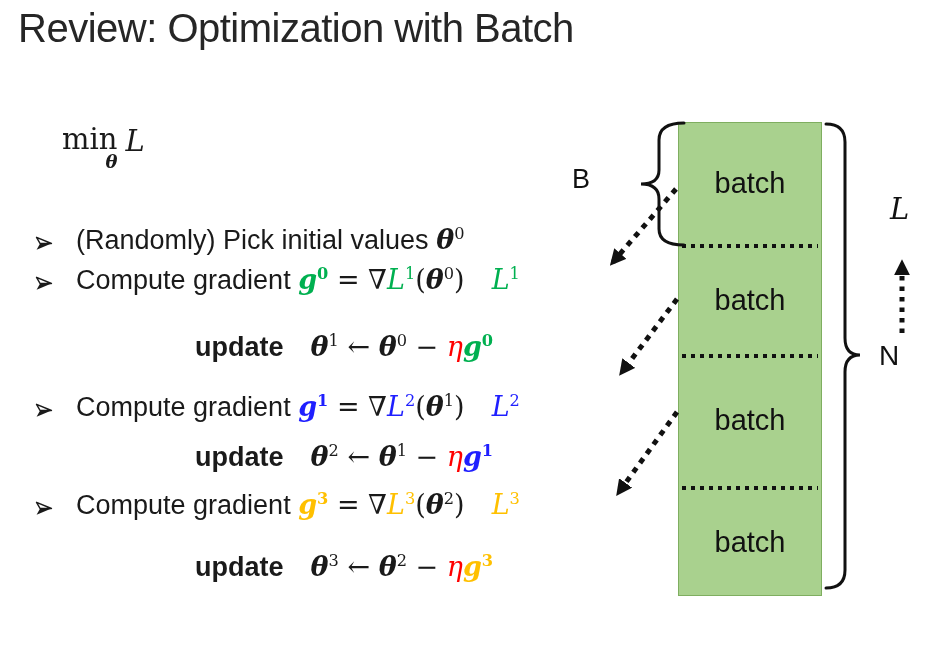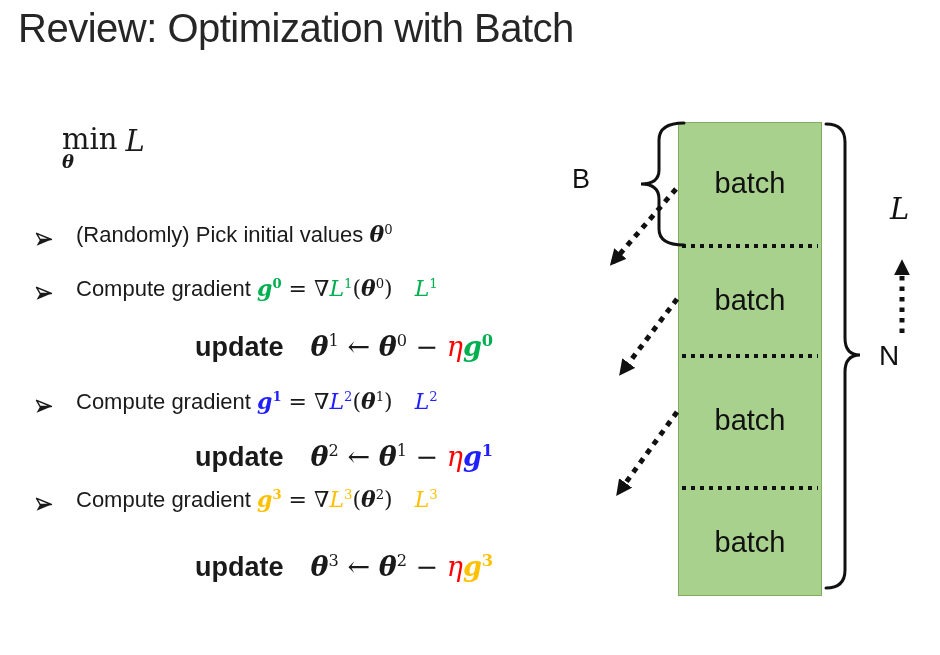--- a/index.html
+++ b/index.html
@@ -3,26 +3,26 @@
 <meta charset="utf-8">
 <style>
   html,body{margin:0;padding:0;background:#fff;}
   .slide{position:relative;width:940px;height:655px;background:#fff;overflow:hidden;
          font-family:"Liberation Sans",sans-serif;color:#1a1a1a;}
   .math{font-family:"DejaVu Serif","Liberation Serif",serif;}
   sup{font-size:60%;line-height:0;}
   .title{position:absolute;left:18px;top:6px;font-size:40px;font-weight:400;
          color:#262626;letter-spacing:-0.5px;white-space:nowrap;}
   .formula{position:absolute;left:55px;top:124px;font-size:29px;white-space:nowrap;}
-  .minstack{display:inline-flex;flex-direction:column;align-items:flex-start;
+  .minstack{display:inline-flex;flex-direction:column;align-items:flex-end;
             vertical-align:top;margin:0 8px 4px 7px;}
   .min-word{line-height:1.05;font-family:"DejaVu Serif","Liberation Serif",serif;}
   .min-sub{font-size:62%;line-height:1;margin-top:-1px;}
-  .bullet{position:absolute;left:34px;display:flex;gap:22px;align-items:flex-start;
-          font-size:22px;white-space:nowrap;}
+  .bullet{position:absolute;left:34px;display:flex;gap:22px;align-items:center;
+          font-size:27px;white-space:nowrap;}
   .bmark{margin-top:7px;flex:0 0 auto;}
   .update{position:absolute;left:195px;font-size:27px;white-space:nowrap;}
   .footer{position:absolute;left:30px;top:606px;font-size:27px;display:flex;
           align-items:center;gap:10px;white-space:nowrap;}
   .batch-box{position:absolute;left:678px;top:122px;width:144px;height:474px;
              border:1.5px solid;box-sizing:border-box;}
   .batch-label{position:absolute;left:678px;width:144px;text-align:center;
                font-size:29px;color:#111;}
   .side-label{position:absolute;font-size:27px;color:#111;}
   .label-l{font-family:"DejaVu Serif","Liberation Serif",serif;font-style:italic;font-size:29px;}
@@ -43,21 +43,21 @@
   <div class="bullet" style="top:221px">
     <span class="bmark">
       <svg width="20" height="17" viewBox="0 0 17 16" aria-hidden="true">
         <path d="M1.5 2.2 L15.5 8 L4.8 8 Z" fill="#fff" stroke="#1a1a1a" stroke-width="1.4" stroke-linejoin="round"></path>
         <path d="M4.8 8 L15.5 8 L1.5 13.8 Z" fill="#1a1a1a"></path>
       </svg>
     </span>
     <span class="btext"><span>(Randomly) Pick initial values </span><span class="math" style="font-weight: bold; font-style: italic;">θ</span><sup class="math">0</sup></span>
   </div>
 
-  <div class="bullet" style="top:275px">
+  <div class="bullet" style="top:261px">
     <span class="bmark">
       <svg width="20" height="17" viewBox="0 0 17 16" aria-hidden="true">
         <path d="M1.5 2.2 L15.5 8 L4.8 8 Z" fill="#fff" stroke="#1a1a1a" stroke-width="1.4" stroke-linejoin="round"></path>
         <path d="M4.8 8 L15.5 8 L1.5 13.8 Z" fill="#1a1a1a"></path>
       </svg>
     </span>
     <span class="btext"><span>Compute gradient </span><span class="math" style="color: rgb(0, 176, 80); font-weight: bold; font-style: italic;">g</span><sup class="math" style="color: rgb(0, 176, 80); font-weight: bold;">0</sup><span class="math"> = </span><span class="math">∇</span><span class="math" style="color: rgb(0, 176, 80); font-style: italic;">L</span><sup class="math" style="color: rgb(0, 176, 80);">1</sup><span class="math">(</span><span class="math" style="font-weight: bold; font-style: italic;">θ</span><sup class="math">0</sup><span class="math">)</span><span class="math">  </span><span class="math" style="color: rgb(0, 176, 80); font-style: italic;">L</span><sup class="math" style="color: rgb(0, 176, 80);">1</sup></span>
   </div>
 
   <div class="update" style="top:331px"><span style="font-weight: bold;">update</span><span>  </span><span class="math" style="font-weight: bold; font-style: italic;">θ</span><sup class="math">1</sup><span class="math"> ← </span><span class="math" style="font-weight: bold; font-style: italic;">θ</span><sup class="math">0</sup><span class="math"> − </span><span class="math" style="color: rgb(255, 0, 0); font-style: italic;">η</span><span class="math" style="color: rgb(0, 176, 80); font-weight: bold; font-style: italic;">g</span><sup class="math" style="color: rgb(0, 176, 80); font-weight: bold;">0</sup></div>

